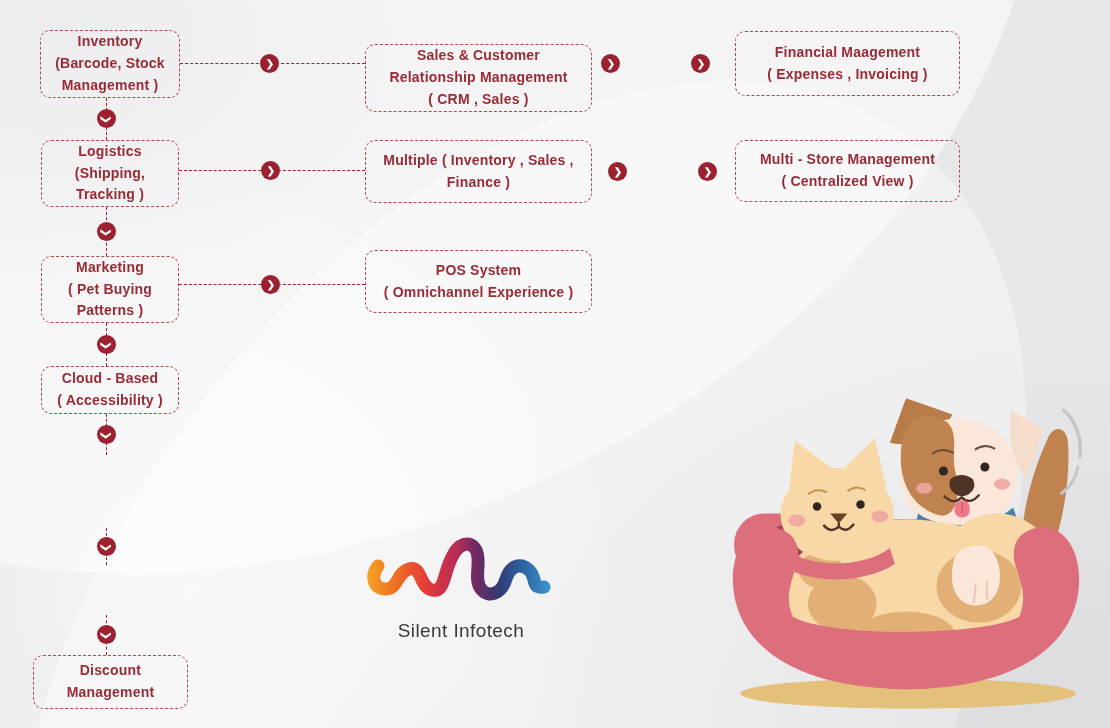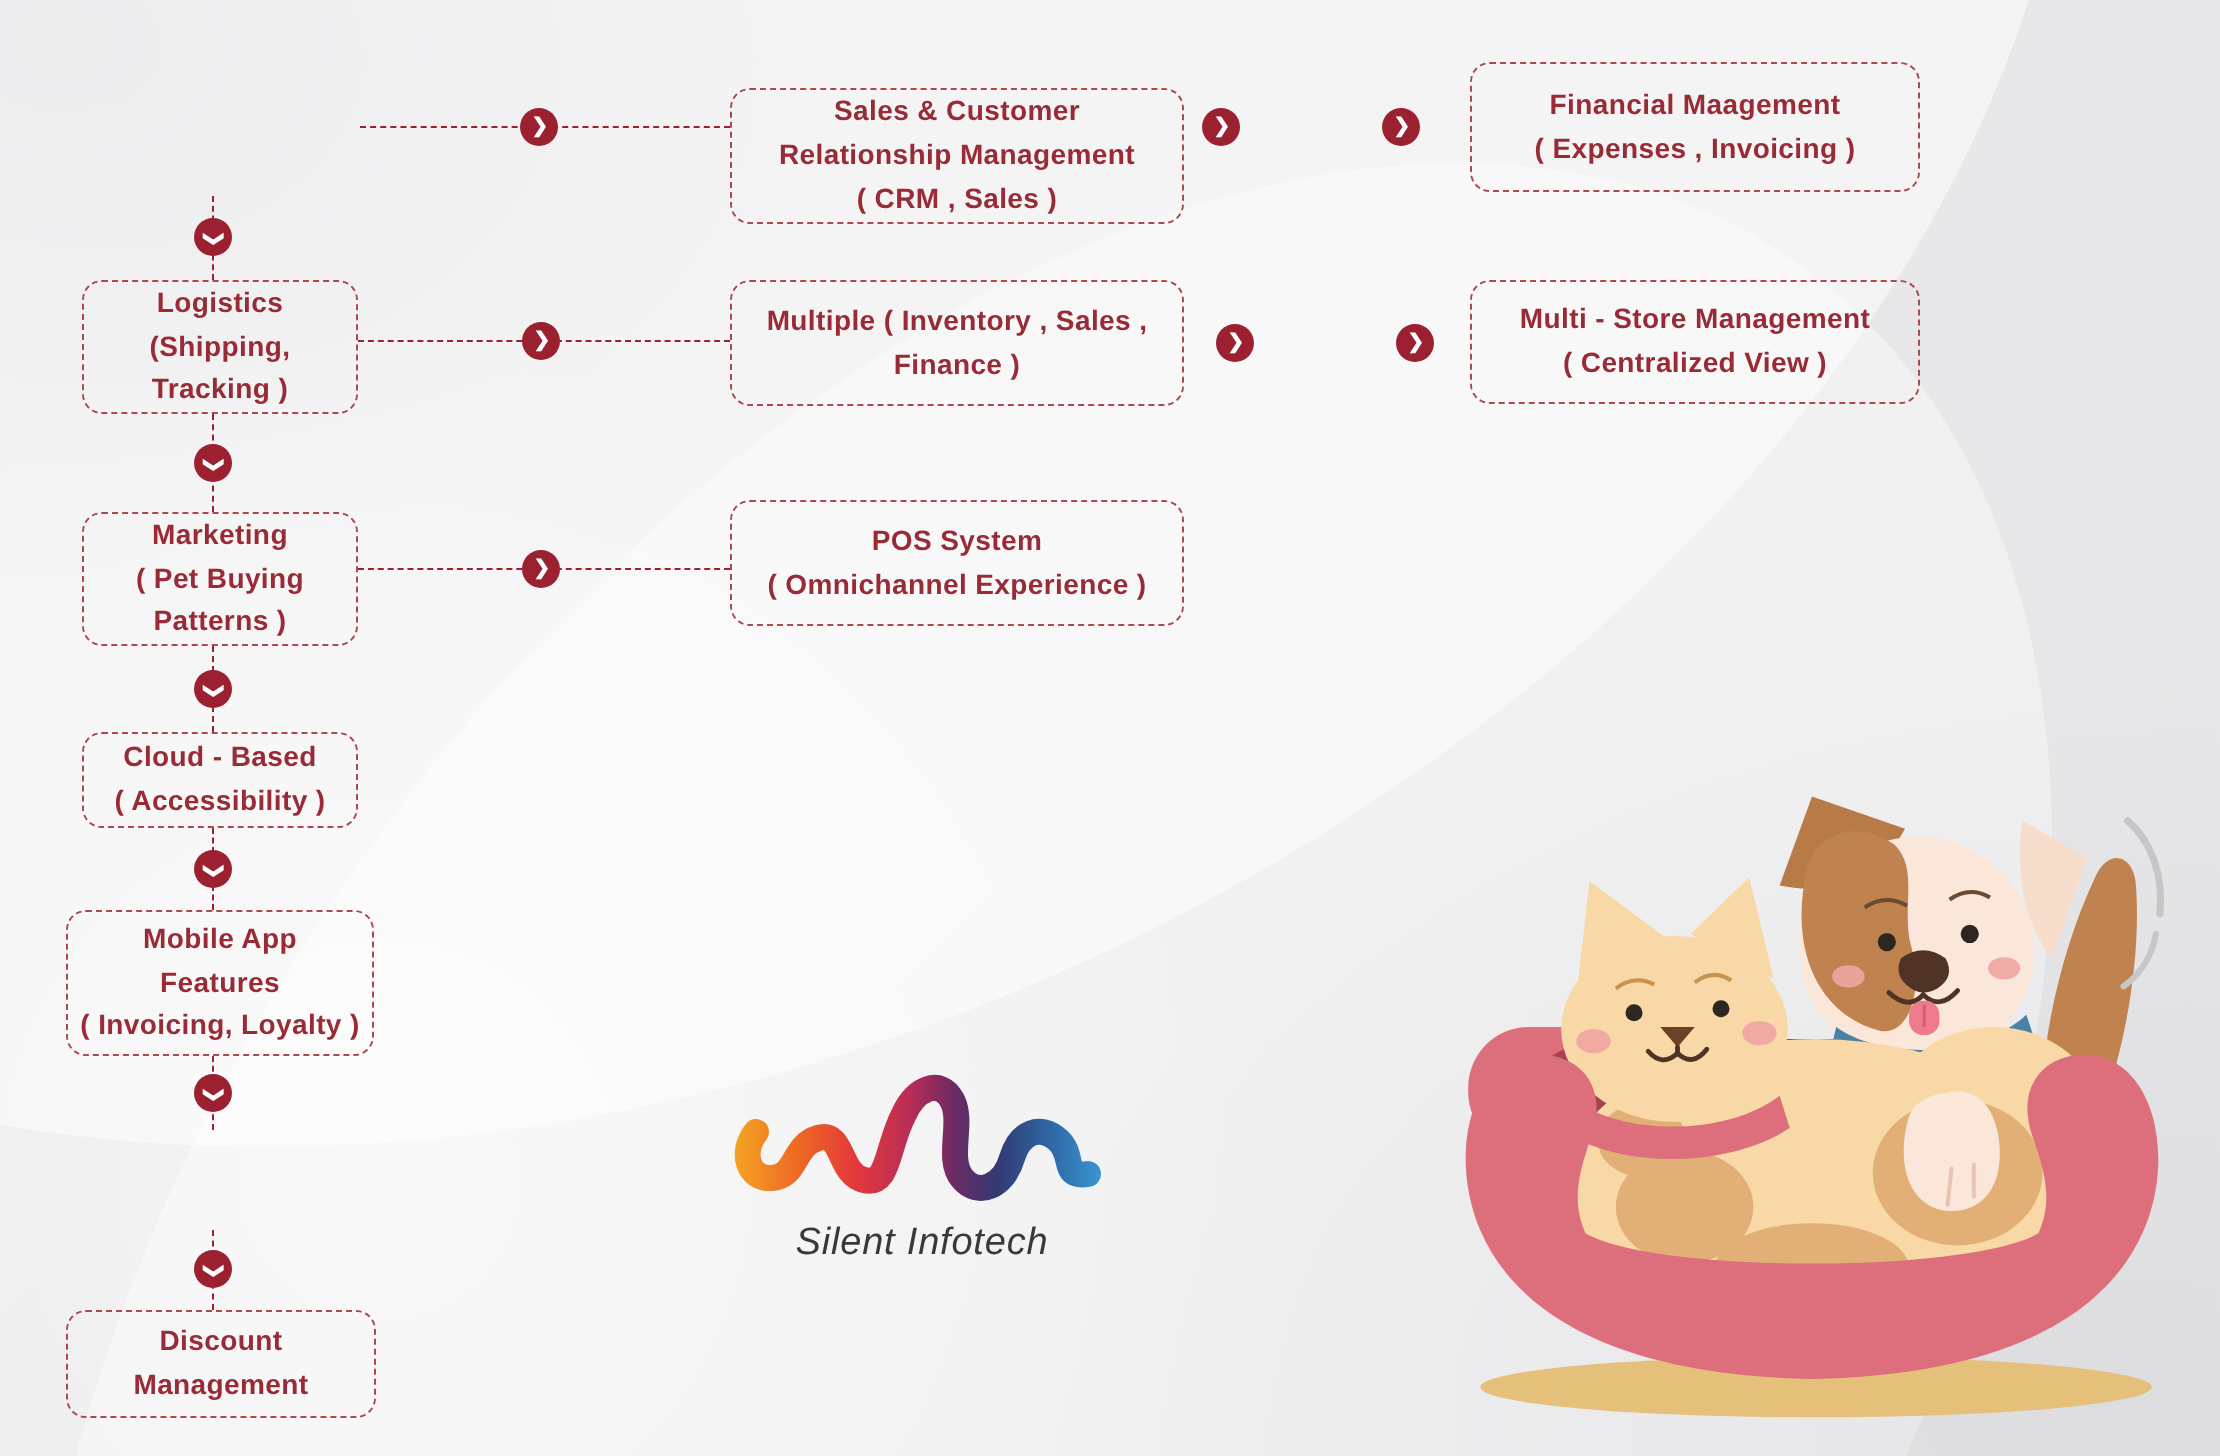--- a/index.html
+++ b/index.html
@@ -37,45 +37,45 @@
   .conn-circle{
     position:absolute;width:19px;height:19px;border-radius:50%;
     background:#9b2130;color:#ffffff;
     display:flex;align-items:center;justify-content:center;
     font-size:10px;font-weight:bold;line-height:1;
   }
   .conn-circle .glyph{display:block;transform:translateX(0.5px);}
   .conn-circle.down .glyph{transform:rotate(90deg) translateX(0.5px);}
   
   .logo{position:absolute;left:366px;top:534px;width:190px;text-align:center;}
-  .brand-name{margin-top:0;font-size:19px;color:#39393b;letter-spacing:.4px;font-style:italic;}
+  .brand-name{margin-top:10px;font-size:19px;color:#39393b;letter-spacing:.4px;}
   
   .illustration{position:absolute;left:726px;top:394px;width:360px;height:330px;}
 </style>
 </head>
 <body>
 
 <div id="canvas">
 
   <div class="swirl swirl-a"></div>
   <div class="swirl swirl-b"></div>
   <div class="swirl swirl-c"></div>
   <div class="corner-shade"></div>
 
+  <div class="fbox" style="left:40px;top:30px;width:140px;height:68px;">Inventory
+(Barcode, Stock
+Management )</div>
   <div class="fbox" style="left:41px;top:140px;width:138px;height:67px;">Logistics
 (Shipping,
 Tracking )</div>
   <div class="fbox" style="left:41px;top:256px;width:138px;height:67px;text-align:center;">Marketing
 ( Pet Buying
 Patterns )</div>
   <div class="fbox" style="left:41px;top:366px;width:138px;height:48px;">Cloud - Based
 ( Accessibility )</div>
-  <div class="fbox" style="left:33px;top:455px;width:154px;height:73px;">Mobile App
-Features
-( Invoicing, Loyalty )</div>
   <div class="fbox" style="left:33px;top:655px;width:155px;height:54px;">Discount
 Management</div>
 
   <div class="fbox" style="left:365px;top:30px;width:227px;height:68px;margin-top:14px;">Sales &amp; Customer
 Relationship Management
 ( CRM , Sales )</div>
   <div class="fbox" style="left:365px;top:140px;width:227px;height:63px;">Multiple ( Inventory , Sales ,
 Finance )</div>
   <div class="fbox" style="left:735px;top:31px;width:225px;height:65px;">Financial Maagement
 ( Expenses , Invoicing )</div>

